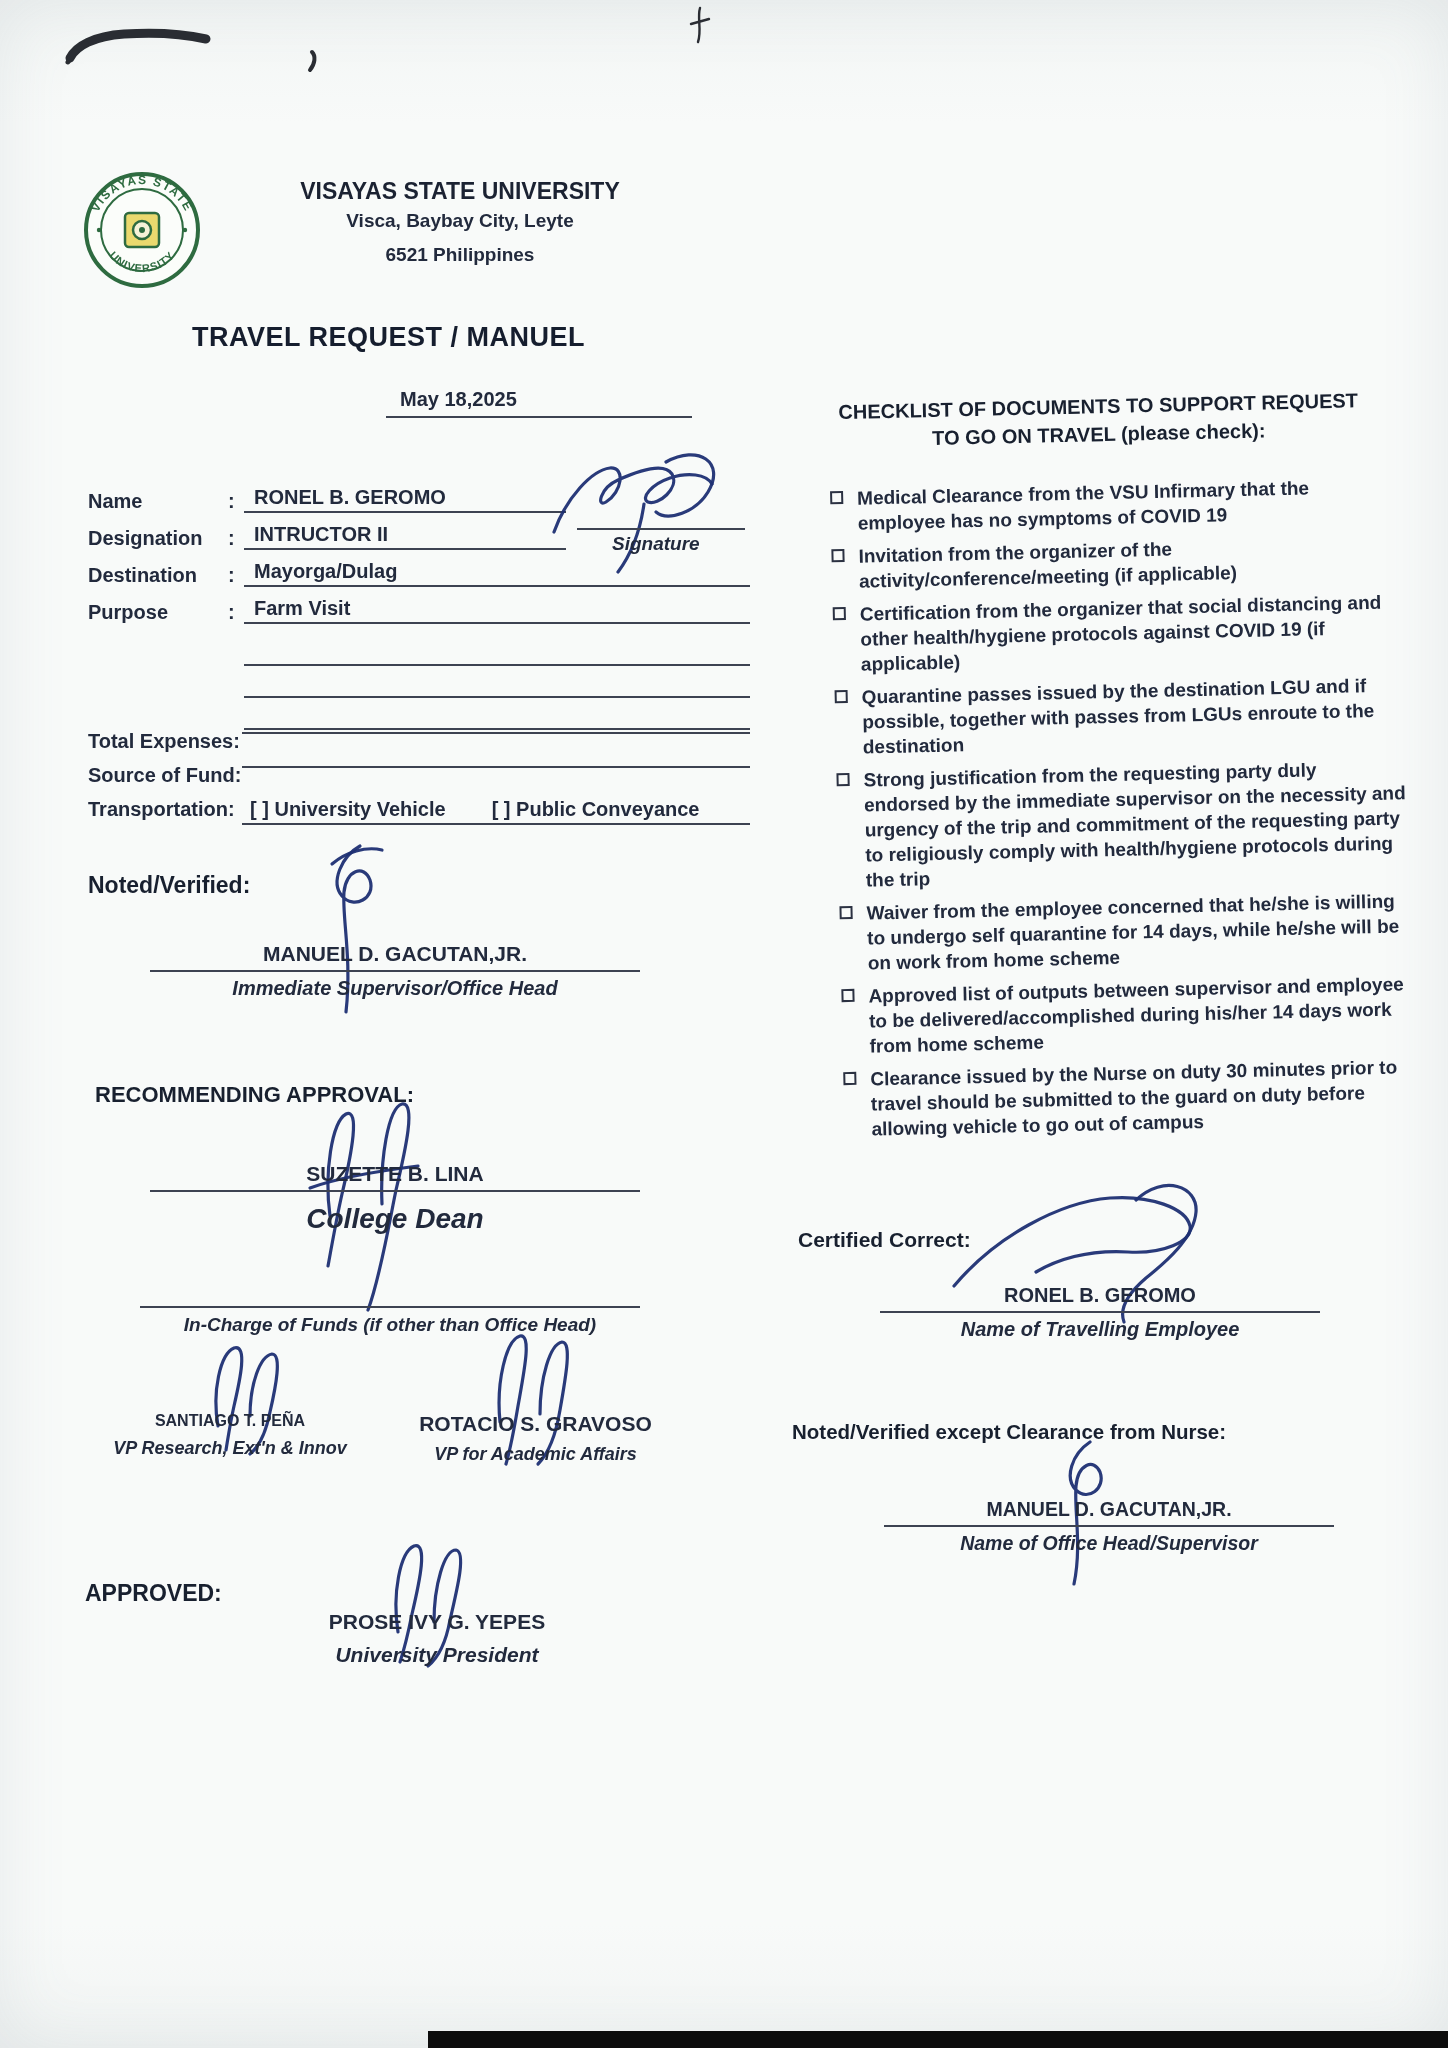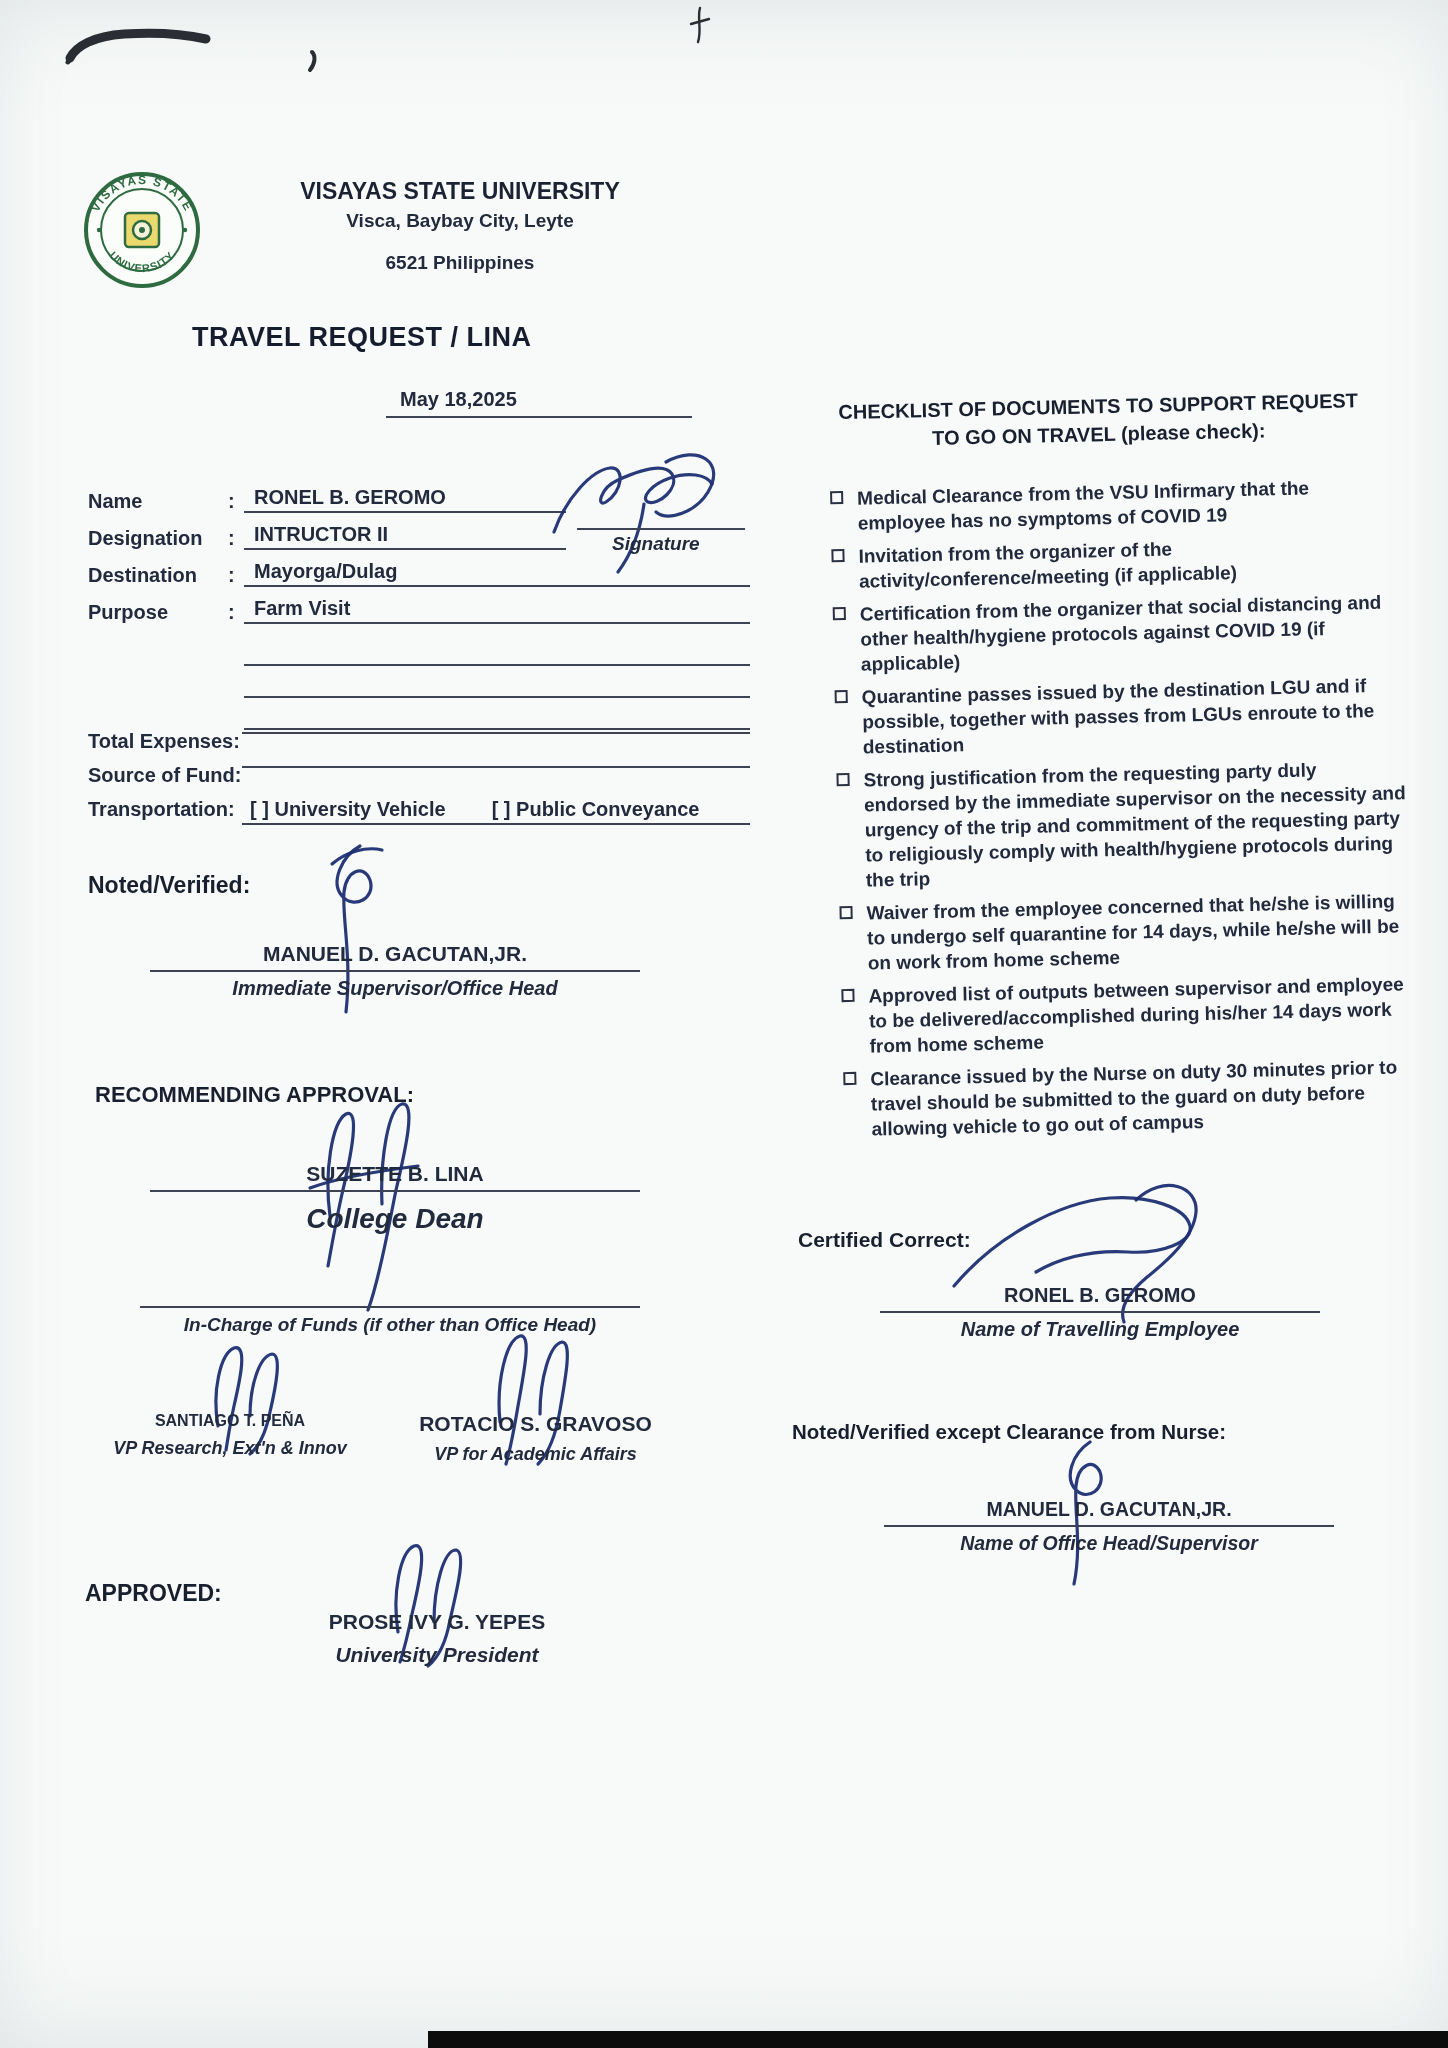--- a/index.html
+++ b/index.html
@@ -63,24 +63,24 @@
     <circle cx="17" cy="60" r="2.2" fill="#2e6b40"></circle>
     <circle cx="103" cy="60" r="2.2" fill="#2e6b40"></circle>
     <rect x="43" y="43" width="34" height="34" rx="4" fill="#ead96e" stroke="#2e6b40" stroke-width="2.5"></rect>
     <circle cx="60" cy="60" r="9" fill="#f6f2d8" stroke="#2e6b40" stroke-width="2.5"></circle>
     <circle cx="60" cy="60" r="3" fill="#2e6b40"></circle>
   </svg>
 
   <div class="abs center" style="left:282px;top:178px;width:356px">
     <div class="b" style="font-size:23px;color:#1b2232">VISAYAS STATE UNIVERSITY</div>
     <div class="b" style="font-size:19px;margin-top:5px">Visca, Baybay City, Leyte</div>
-    <div class="b" style="font-size:19px;margin-top:20px">6521  Philippines</div>
-  </div>
-
-  <div class="abs b" style="left:192px;top:322px;font-size:27px;color:#151d2e;letter-spacing:.5px">TRAVEL REQUEST / LINA</div>
+    <div class="b" style="font-size:19px;margin-top:12px">6521  Philippines</div>
+  </div>
+
+  <div class="abs b" style="left:192px;top:322px;font-size:27px;color:#151d2e;letter-spacing:.5px">TRAVEL REQUEST / MANUEL</div>
 
   <div class="abs rule" style="left:386px;top:388px;width:306px;padding:0 0 5px 14px">
     <span class="b" style="font-size:20px">May 18,2025</span>
   </div>
 
   <div class="abs" style="left:88px;top:486px;width:662px">
     <div class="frow">
       <span class="flabel">Name</span>
         <span class="fcolon"></span>
       <span class="fvalue w320">RONEL B. GEROMO</span>

